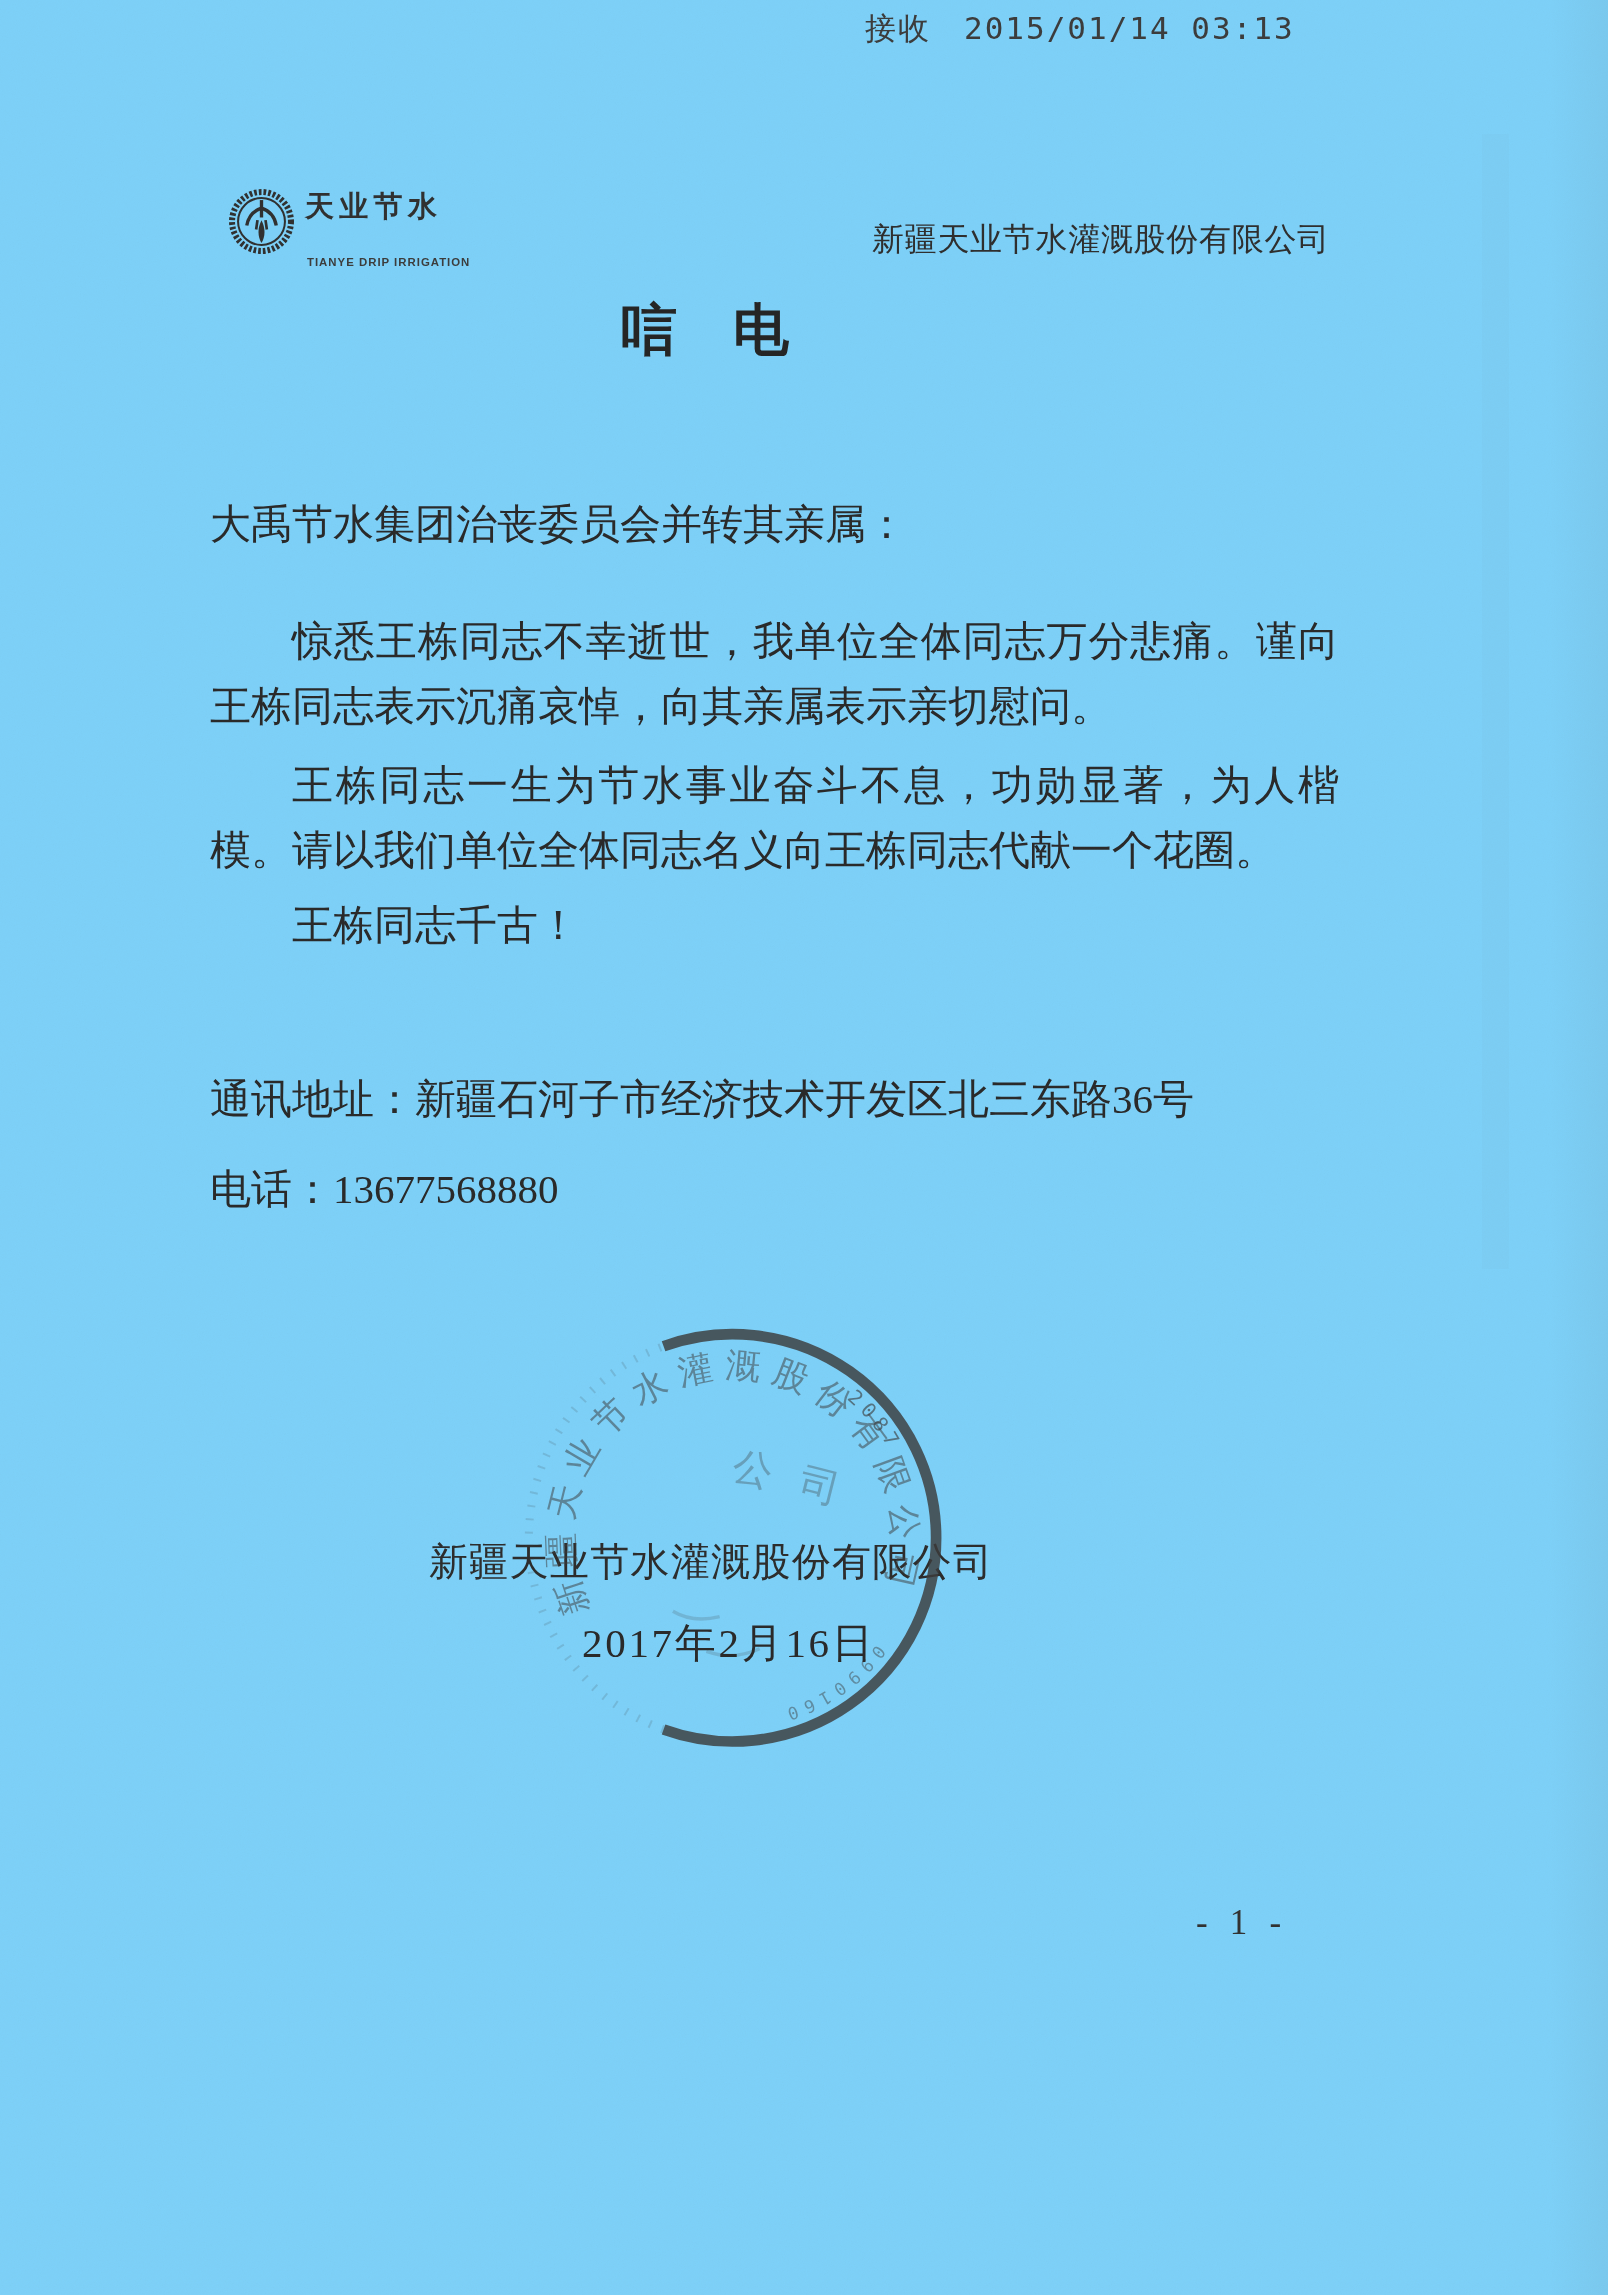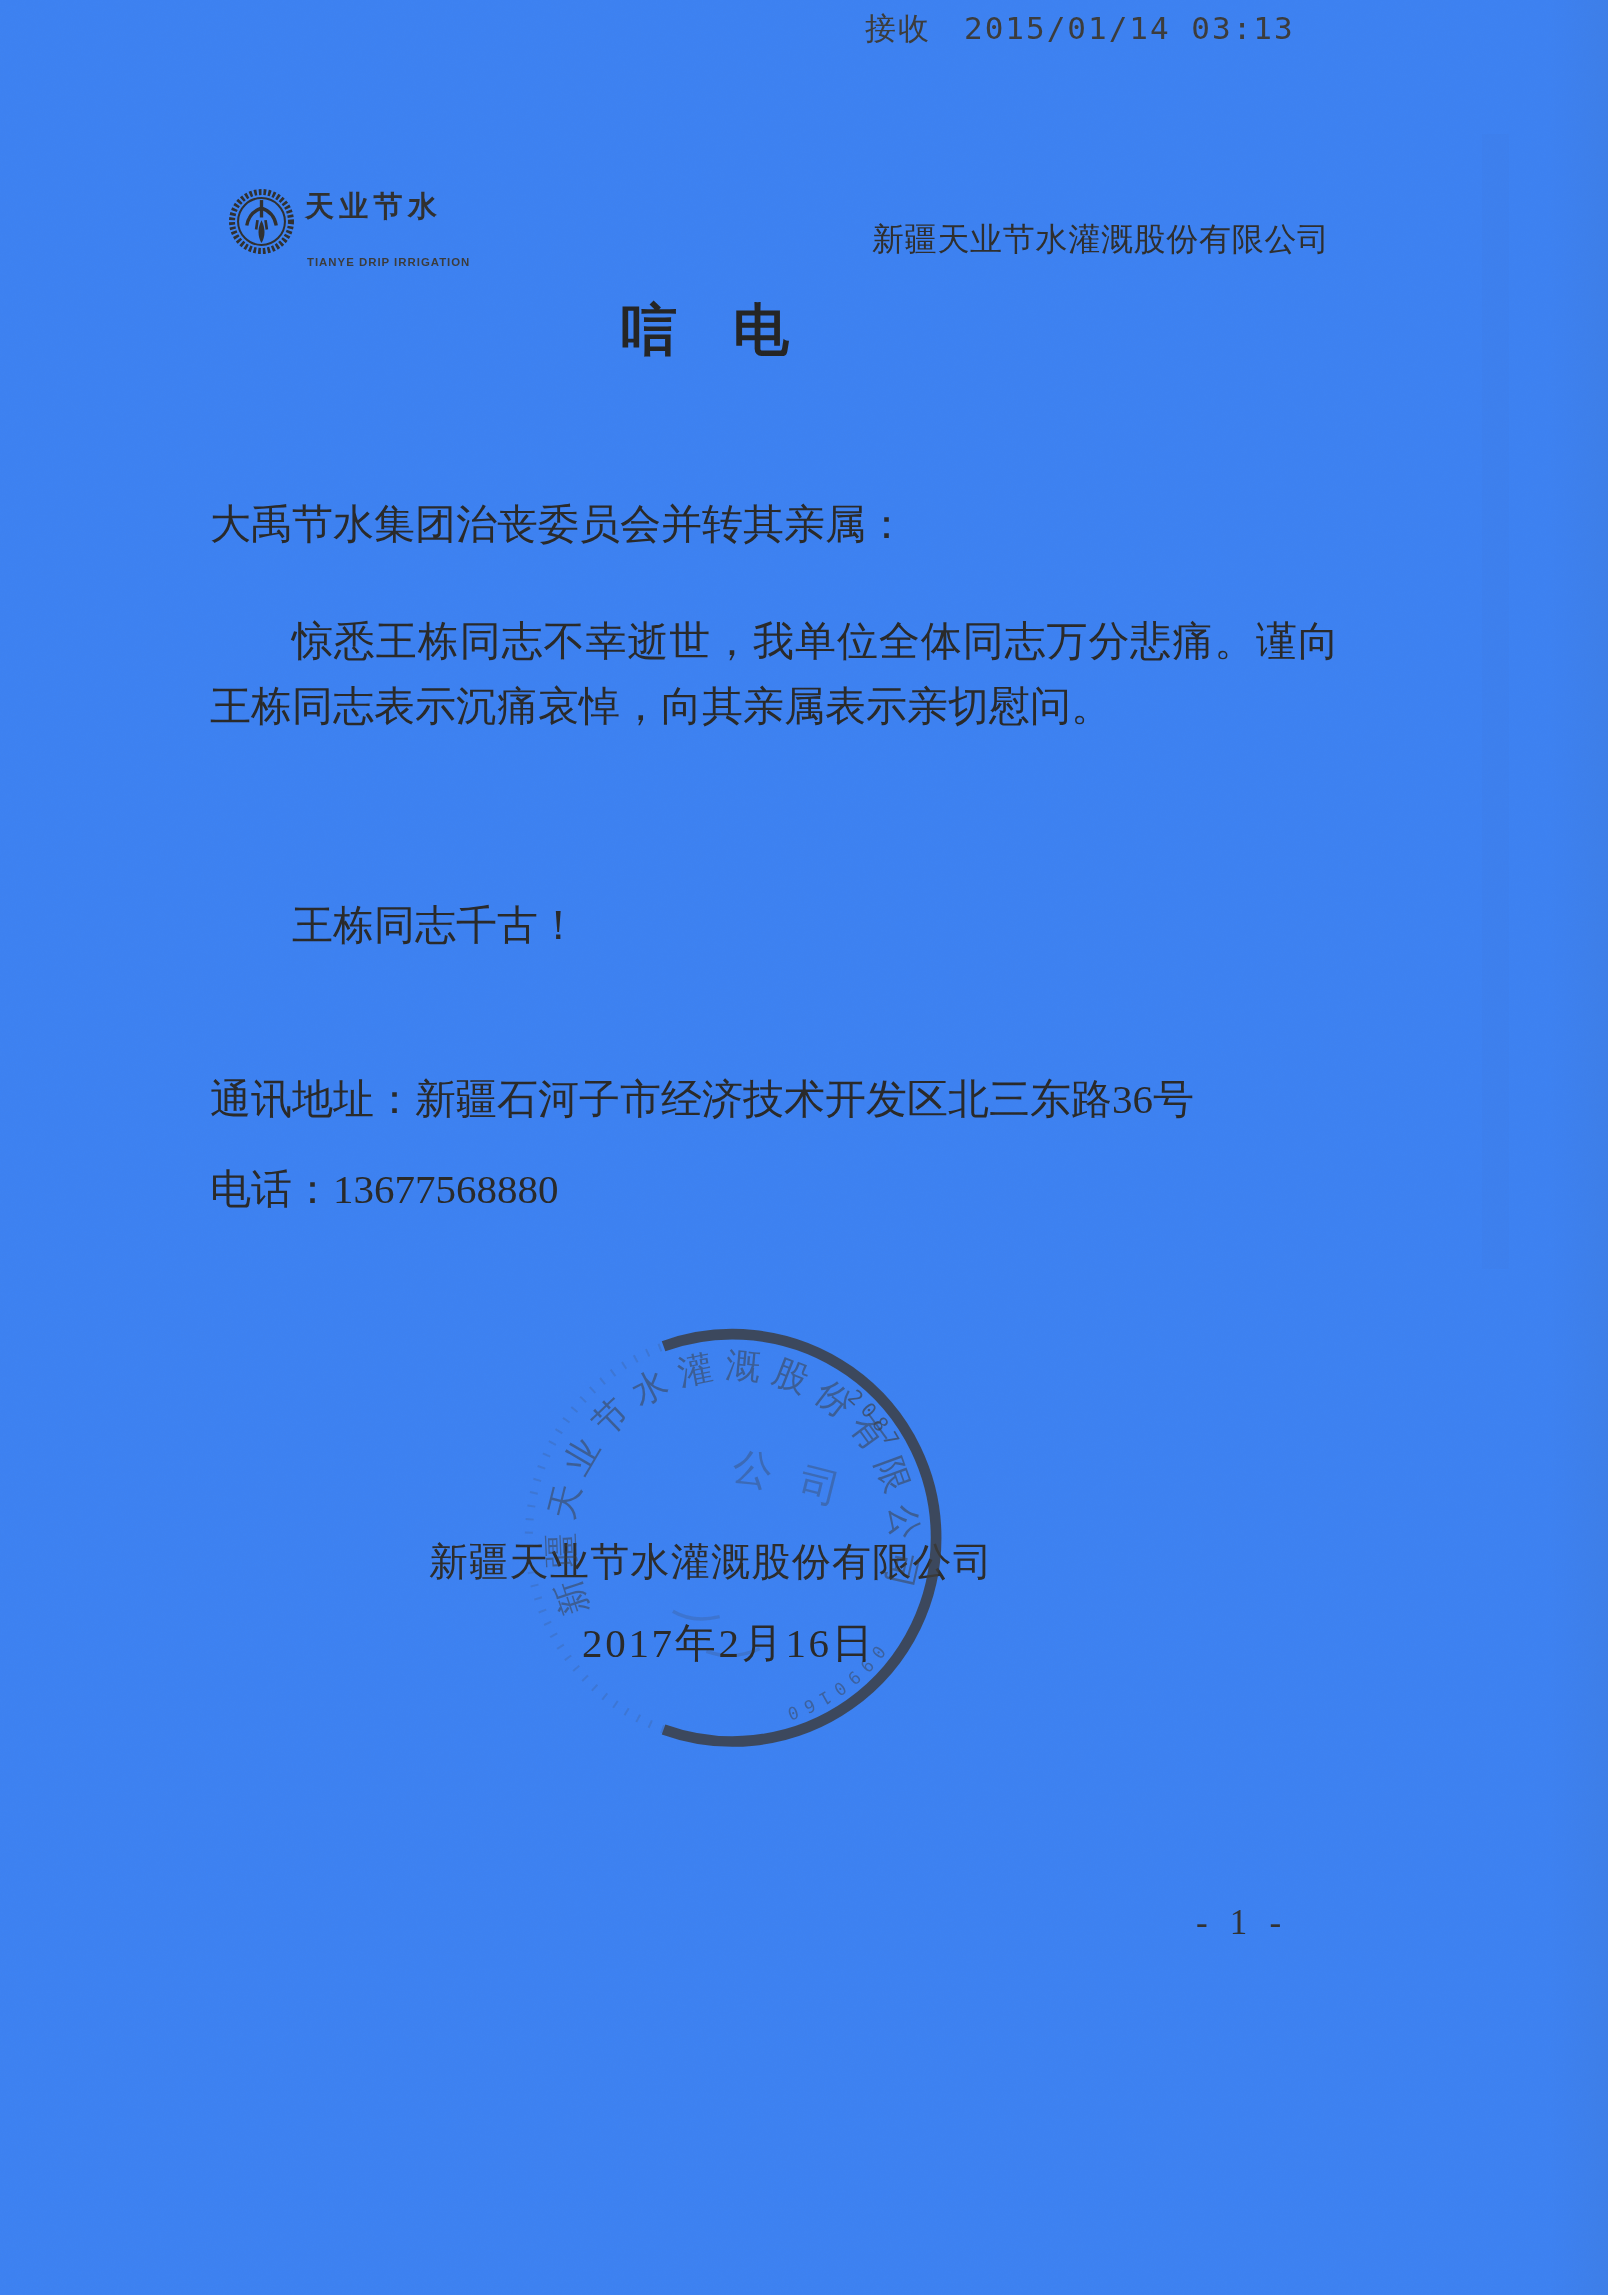--- a/index.html
+++ b/index.html
@@ -1,19 +1,19 @@
 <!DOCTYPE html>
 <html style="font-size:10.7px"><head>
 <meta charset="utf-8">
 <style>
   html,body{margin:0;padding:0;background:#e9e8e5;}
   .page{
     position:relative;
     width:1609px;height:2295px;
-    background:#3b82f6;
+    background:#7dd3fc;
     overflow:hidden;
     font-family:"Liberation Serif", serif;
     color:#2b2b2b;
   }
   .abs{position:absolute;}
   
   .received{
     left:865px;top:8px;
     font-family:"DejaVu Sans Mono", monospace;
     font-size:31px;letter-spacing:2px;color:#3a3a3a;
@@ -87,20 +87,21 @@
     <div class="logo-cn">天业节水</div>
     <div class="logo-en">TIANYE DRIP IRRIGATION</div>
   </div>
 
   <div class="abs header-company">新疆天业节水灌溉股份有限公司</div>
 
   <div class="abs doc-title">唁　电</div>
 
   <div class="abs bodyblock salutation">大禹节水集团治丧委员会并转其亲属：</div>
   <p class="abs bodyblock para1">惊悉王栋同志不幸逝世，我单位全体同志万分悲痛。谨向王栋同志表示沉痛哀悼，向其亲属表示亲切慰问。</p>
+  <p class="abs bodyblock para2">王栋同志一生为节水事业奋斗不息，功勋显著，为人楷模。请以我们单位全体同志名义向王栋同志代献一个花圈。</p>
   <p class="abs bodyblock para3">王栋同志千古！</p>
 
   <div class="abs bodyblock contact-address">通讯地址：新疆石河子市经济技术开发区北三东路36号</div>
   <div class="abs bodyblock contact-phone">电话：13677568880</div>
 
   <svg class="abs seal" width="454" height="441" viewBox="0 0 680 660">
     <defs>
       <path id="ringTextPath" d="M 132 440 A 240 240 0 1 1 548 440" fill="none"></path>
       <path id="serialTopPath" d="M 494 100 A 268 268 0 0 1 604 367" fill="none"></path>
       <path id="serialBottomPath" d="M 572 454 A 268 268 0 0 1 317 587" fill="none"></path>

